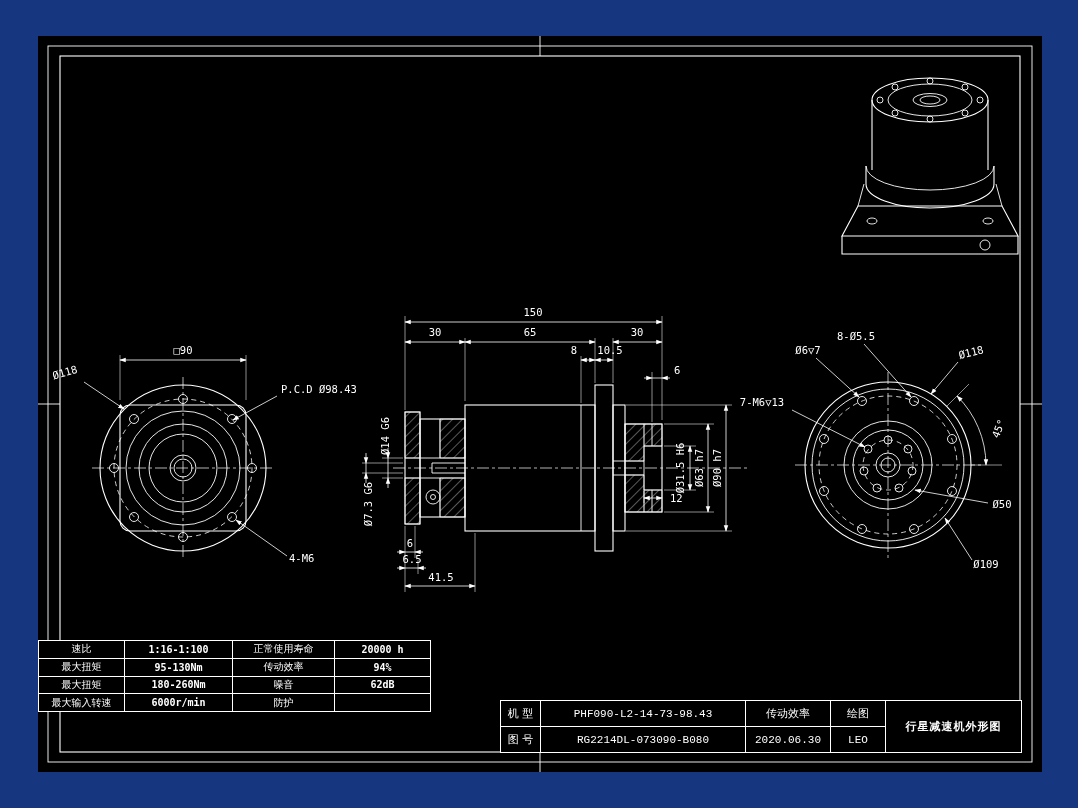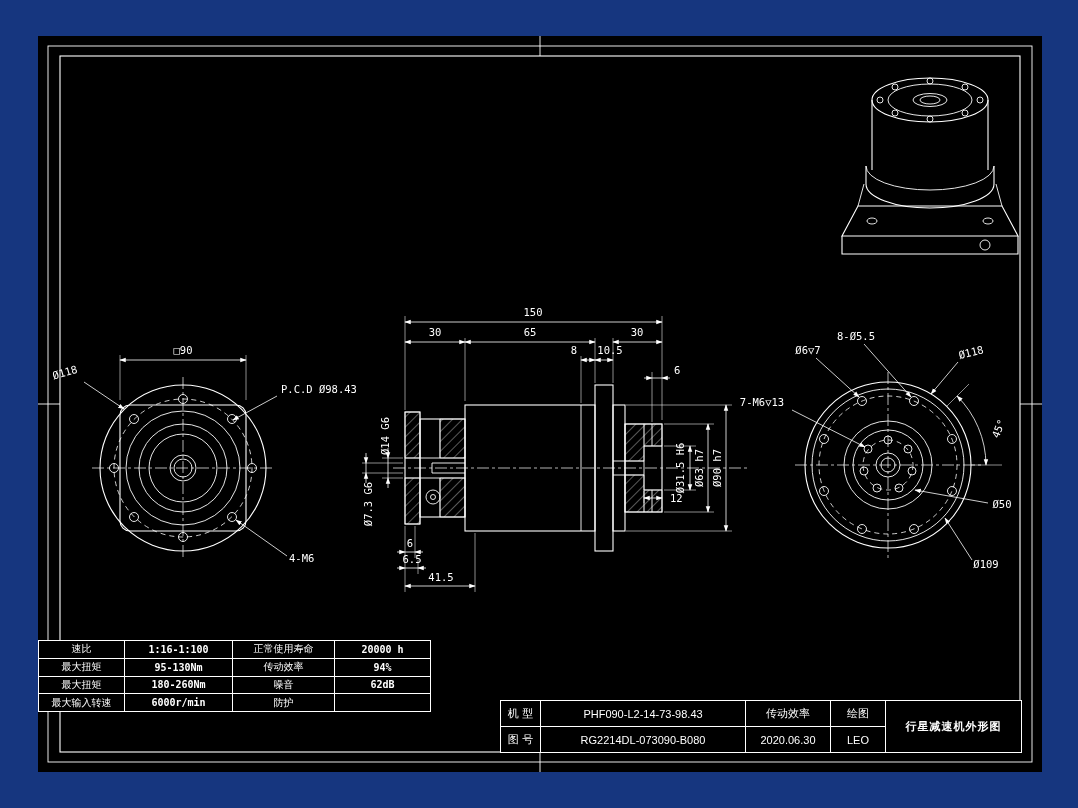--- a/index.html
+++ b/index.html
@@ -18,21 +18,21 @@
   .hatch-rect { stroke:#fff; stroke-width:0.6; }
   .spec-table { position:absolute; left:38px; top:640px; }
   .spec-table table { border-collapse:collapse; table-layout:fixed; width:392px; }
   .spec-table td { border:1px solid #fff; background:#000; color:#fff; height:17.8px;
                    font-size:10px; text-align:center; overflow:hidden; white-space:nowrap; padding:0 2px; }
   .spec-table .val { font-family:"DejaVu Sans Mono", monospace;font-weight:bold; }
   .title-block { position:absolute; left:500px; top:700px; }
   .title-block table { border-collapse:collapse; table-layout:fixed; width:521px; }
   .title-block td { border:1px solid #fff; background:#000; color:#fff; font-size:11px;
                     text-align:center; height:26px; overflow:hidden; white-space:nowrap; }
-  .tb-val { font-family:Liberation Sans, sans-serif; font-size:13px; }
+  .tb-val { font-family:Liberation Mono, monospace; font-size:13px; }
   .tb-title { font-size:16px; font-weight:bold; letter-spacing:1px; }
 </style>
 </head>
 <body>
 
 <div class="page">
 
 <svg class="canvas-svg" width="1078" height="808" viewBox="0 0 1078 808">
   <defs>
     <pattern id="hatch" patternUnits="userSpaceOnUse" width="7" height="7" patternTransform="rotate(45)">

